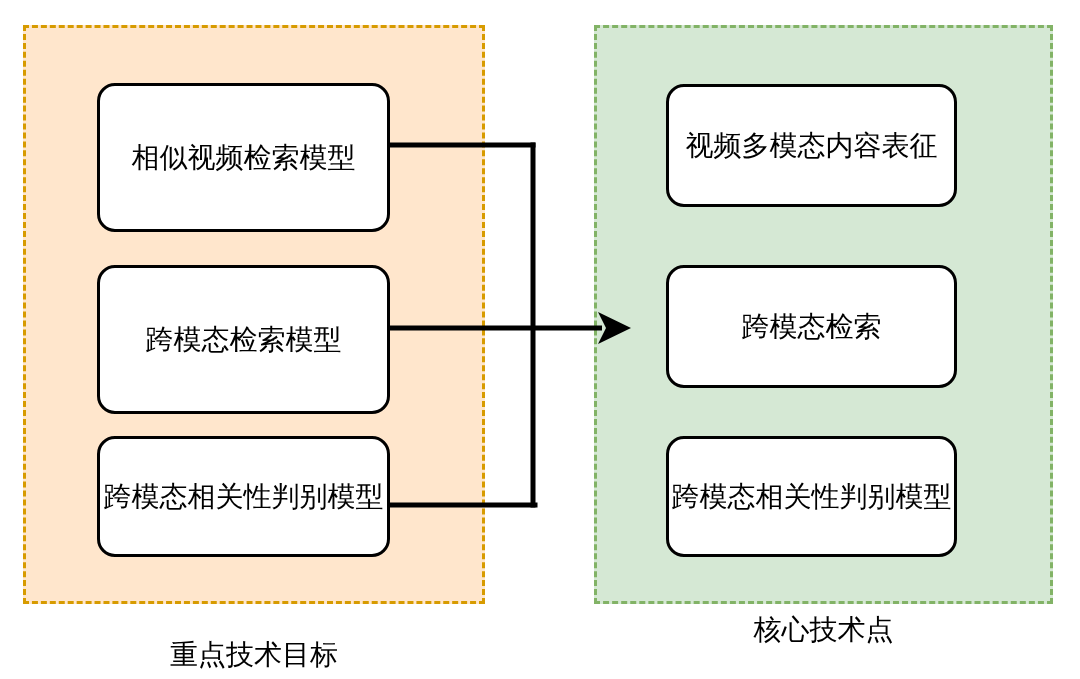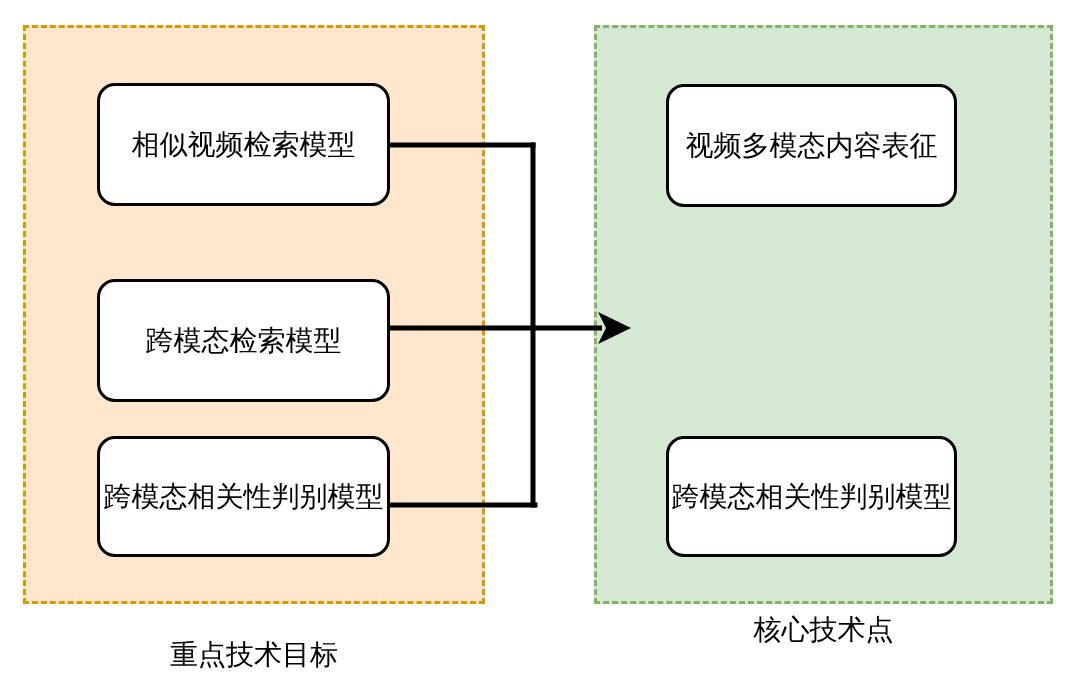--- a/index.html
+++ b/index.html
@@ -48,24 +48,24 @@
     display: flex;
     align-items: center;
     justify-content: center;
     text-align: center;
     font-size: 28px;
     color: #000000;
     line-height: 1.2;
     z-index: 3;
     white-space: nowrap;
   }
-  .node-l { left: 97px;  width: 293px; height: 123px; }
+  .node-l { left: 97px;  width: 293px; height: 149px; }
   .node-r { left: 666px; width: 291px; height: 123px; font-family: Liberation Serif, serif; }
   .row-1 { top: 83px; }
-  .row-2 { top: 265px; margin-top: 14px; }
+  .row-2 { top: 265px; }
   .row-3 { top: 436px; height: 121px !important; border-radius: 18px; }
   .row-1r { top: 84px; }
   .group-label {
     position: absolute;
     text-align: center;
     font-size: 28px;
     color: #000000;
     z-index: 1;
   }
   .label-orange { left: 23px;  top: 611px; width: 462px; margin-top: 25px; }
@@ -94,20 +94,21 @@
   </svg>
 
   <div class="node node-l row-1">相似视频检索模型</div>
 
   <div class="node node-l row-2">跨模态检索模型</div>
 
   <div class="node node-l row-3">跨模态相关性判别模型</div>
 
   <div class="node node-r row-1r">视频多模态内容表征</div>
 
+  <div class="node node-r row-2">跨模态检索</div>
 
   <div class="node node-r row-3">跨模态相关性判别模型</div>
 
   <div class="group-label label-orange">重点技术目标</div>
 
   <div class="group-label label-green">核心技术点</div>
 
 </div>
 
 </body></html>

